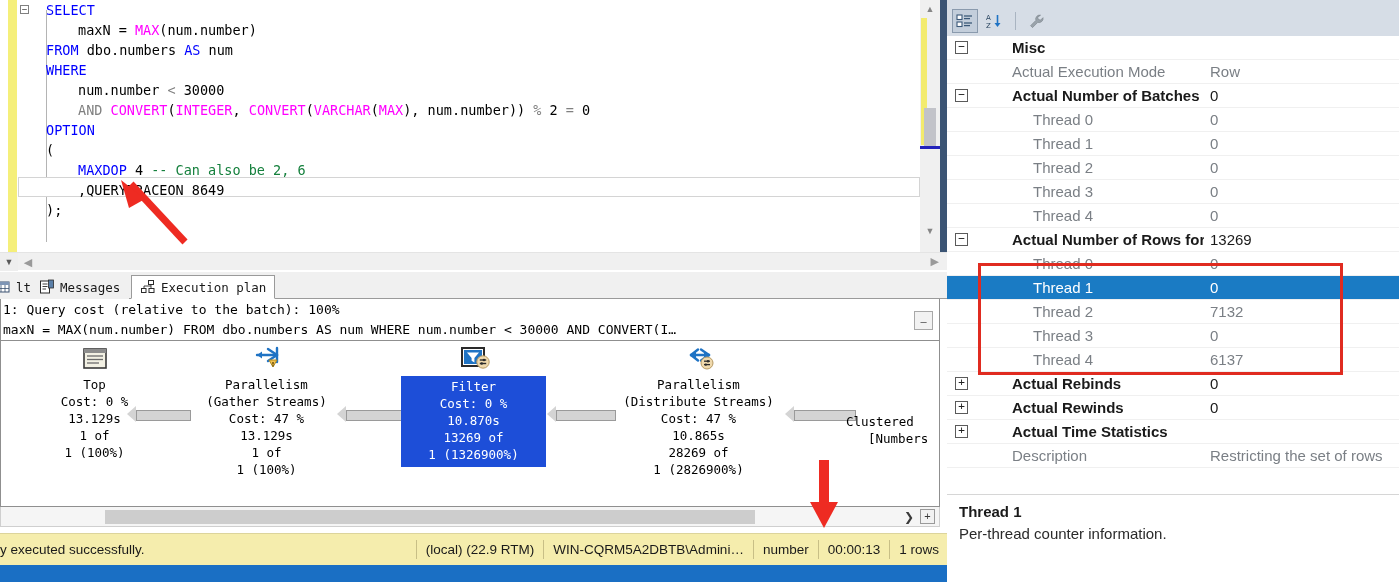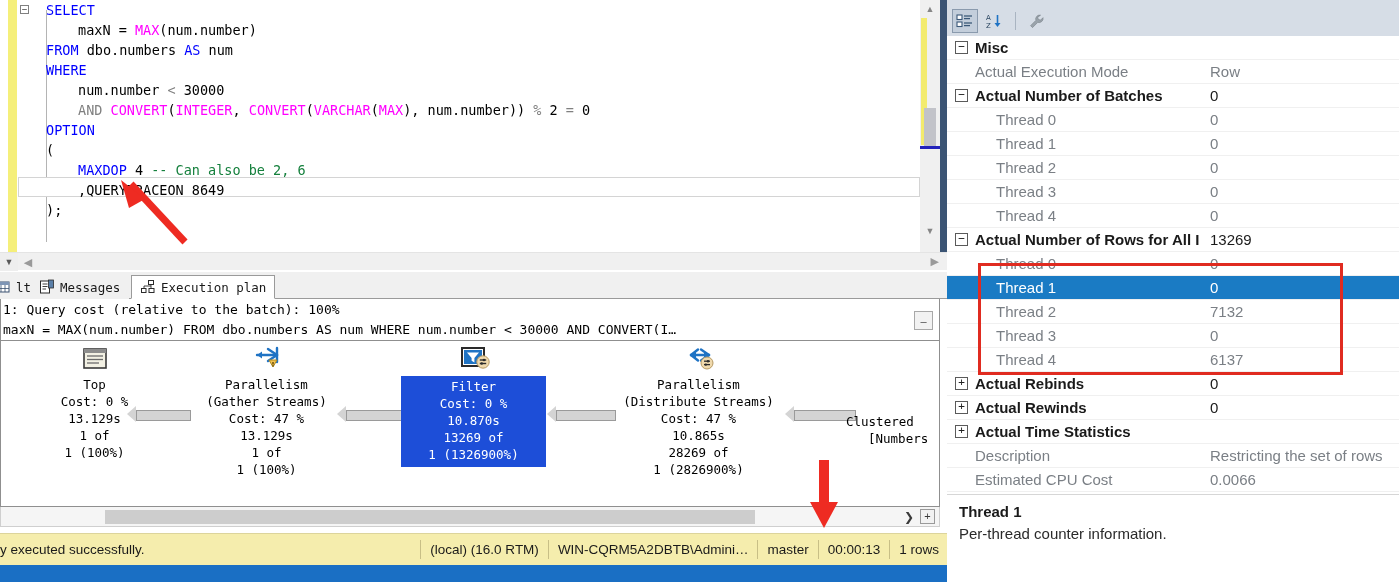--- a/index.html
+++ b/index.html
@@ -246,20 +246,21 @@
     width: 13px; height: 13px; margin-left: 8px; flex: none;
     border: 1px solid #5a5a5a; background: #ffffff;
     font-size: 11px; line-height: 10px; text-align: center; color: #222;
     font-family: "DejaVu Sans Mono", monospace;
   }
   .prow .exp.none { border: none; background: transparent; }
   .pname {
     width: 0; flex: 1 1 auto; padding-left: 7px;
     white-space: nowrap; overflow: hidden;
     color: #7a7f85;
+    margin-left: 37px;
   }
   .prow.cat .pname { color: #1a1a1a; font-weight: bold; }
   .pval {
     width: 195px; flex: none; padding-left: 6px;
     white-space: nowrap; overflow: hidden;
     color: #7a7f85;
   }
   .prow.cat .pval { color: #1a1a1a; }
   .prow.indent .pname { padding-left: 28px; }
   .prow.sel { background: #1a7bc4; }
@@ -482,25 +483,25 @@
       <div id="plan-h-icons">
         <span>❯</span>
         <span id="plan-plus">+</span>
       </div>
     </div>
 
     <div id="statusbar">
       <span style="">y executed successfully.</span>
       <span style="flex:1"></span>
       <span class="sep"></span>
-      <span>(local) (16.0 RTM)</span>
+      <span>(local) (22.9 RTM)</span>
       <span class="sep"></span>
       <span>WIN-CQRM5A2DBTB\Admini…</span>
       <span class="sep"></span>
-      <span>master</span>
+      <span>number</span>
       <span class="sep"></span>
       <span>00:00:13</span>
       <span class="sep"></span>
       <span style="padding-right:8px;">1 rows</span>
     </div>
     <div id="taskbar"></div>
   </div>
 
   <div id="props-pane">
     <div id="props-topline"></div>
@@ -616,25 +617,20 @@
         <div class="prow cat">
           <span class="exp">+</span>
           <span class="pname">Actual Time Statistics</span>
           <span class="pval"></span>
         </div>
         <div class="prow">
           <span class="exp none"></span>
           <span class="pname">Description</span>
           <span class="pval">Restricting the set of rows</span>
         </div>
-        <div class="prow">
-          <span class="exp none"></span>
-          <span class="pname">Estimated CPU Cost</span>
-          <span class="pval">0.0066</span>
-        </div>
       </div>
 
     <div id="props-desc">
       <div class="dtitle">Thread 1</div>
       <div class="dbody">Per-thread counter information.</div>
     </div>
     <div id="props-bottom"></div>
   </div>
 
   <div id="red-box"></div>

